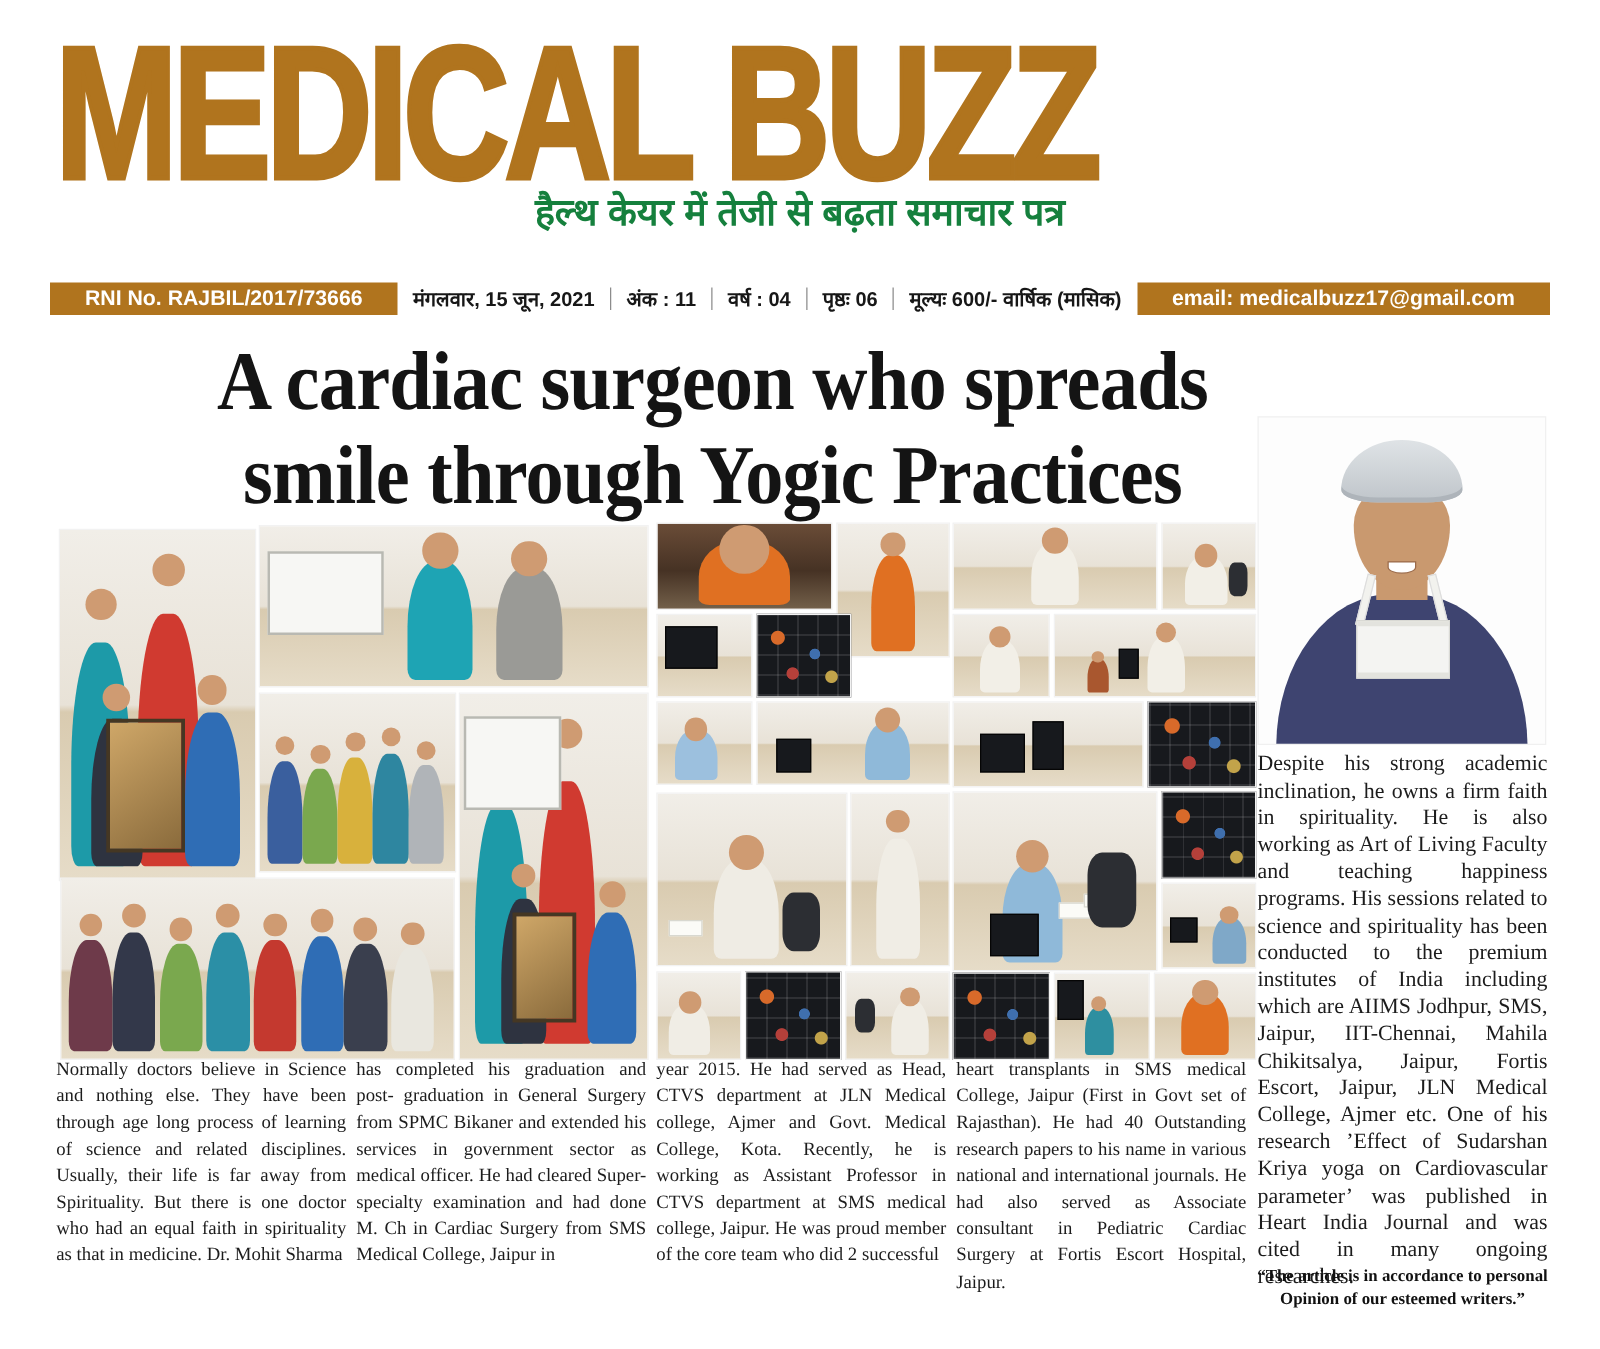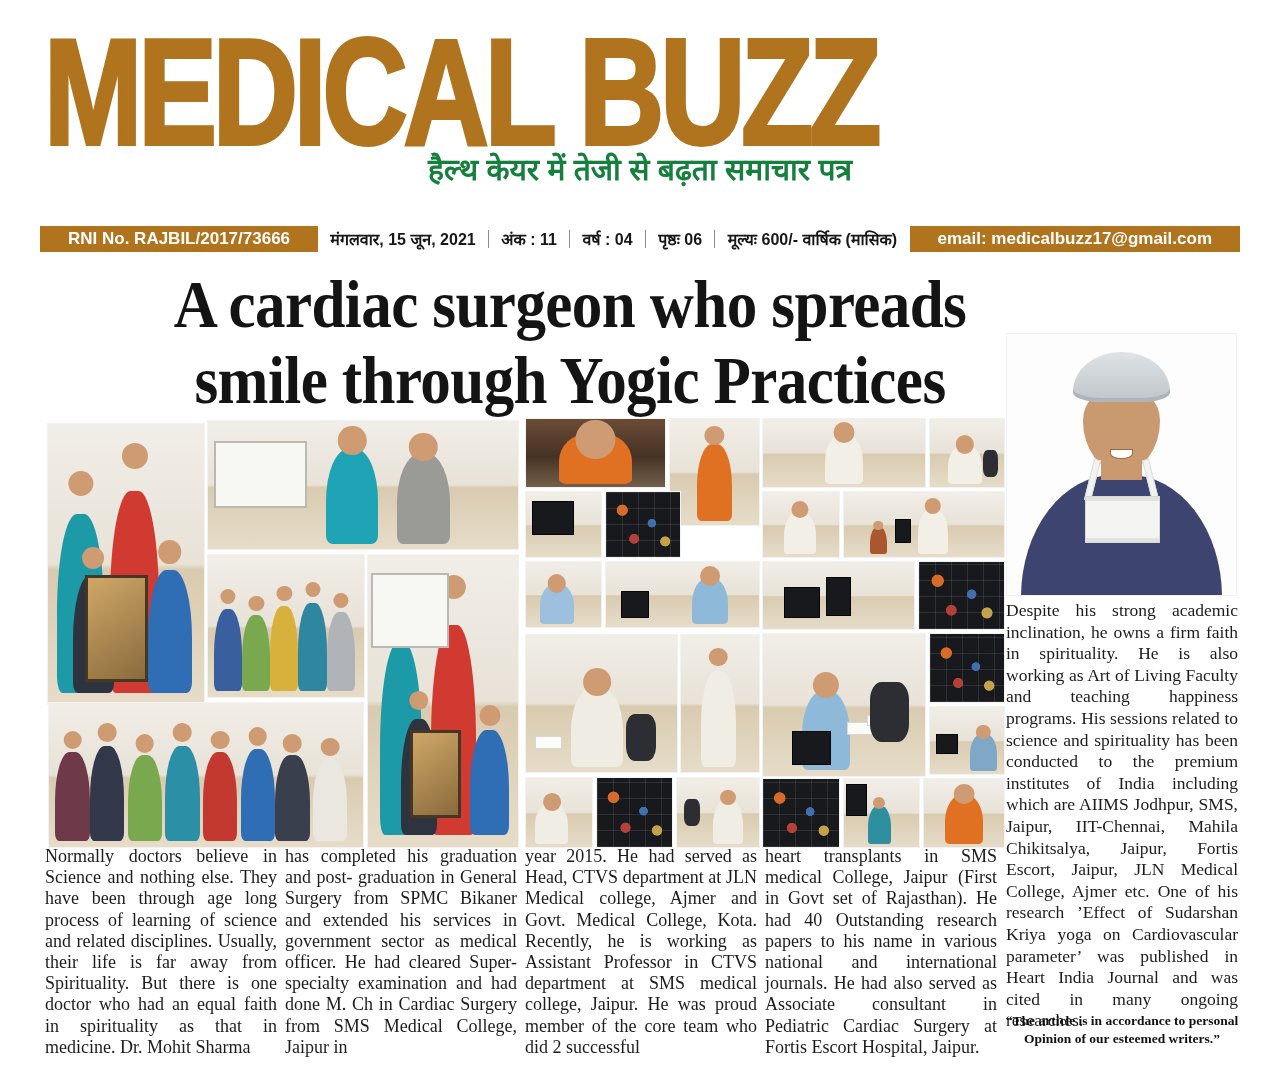--- a/index.html
+++ b/index.html
@@ -127,21 +127,21 @@
   }
   .doc-strap-l, .doc-strap-r {
     position:absolute; top:48%; width:3%; height:16%; background:#f2f2ee; border:1px solid #ddd;
   }
   .doc-strap-l { left:36%; transform:rotate(14deg); }
   .doc-strap-r { left:61%; transform:rotate(-14deg); }
 
   
   .col {
     position:absolute; width:232px; top:846px;
-    font-size:18px; line-height:21.2px; text-align:justify; color:#1c1c1c;
+    font-size:15px; line-height:21.2px; text-align:justify; color:#1c1c1c;
   }
   .col-1 { left:45px; } .col-2 { left:285px; } .col-3 { left:525px; } .col-4 { left:765px; }
   .col-right {
     position:absolute; left:1006px; top:600px; width:232px;
     font-size:17.5px; line-height:21.6px; text-align:justify; color:#1c1c1c;
   }
   .disclaimer {
     position:absolute; left:1002px; top:1012px; width:240px;
     font-weight:700; font-size:13.5px; line-height:18px; text-align:center; color:#111;
   }

